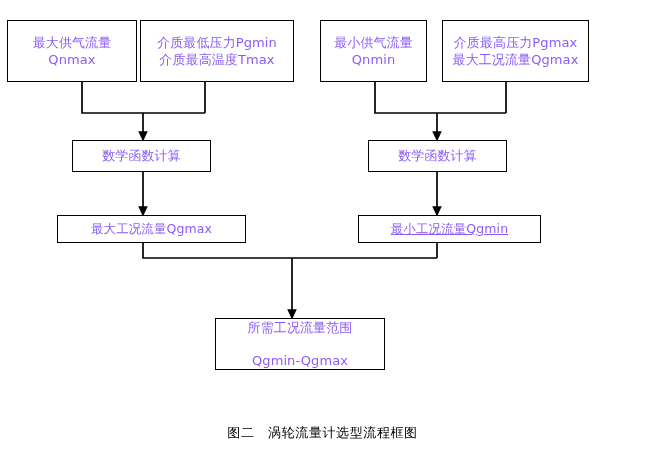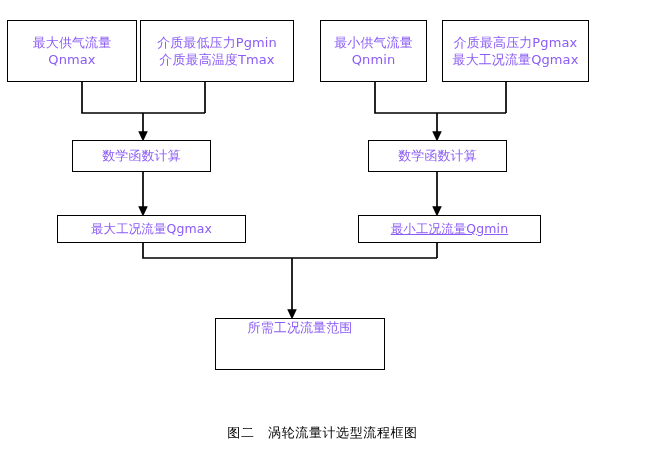--- a/index.html
+++ b/index.html
@@ -125,17 +125,18 @@
   <div class="node-box" style="left:57px; top:215px; width:189px; height:28px;">
     <span class="node-line small">最大工况流量Qgmax</span>
   </div>
 
   <div class="node-box" style="left:358px; top:215px; width:183px; height:28px;text-decoration:underline;">
     <span class="node-line small">最小工况流量Qgmin</span>
   </div>
 
   <div class="node-box" style="left:215px; top:318px; width:170px; height:52px;justify-content:space-between;">
     <span class="node-line">所需工况流量范围</span>
+    <span class="node-line">Qgmin-Qgmax</span>
   </div>
 
   <div class="caption">图二　涡轮流量计选型流程框图</div>
 
 </div>
 
 </body></html>

